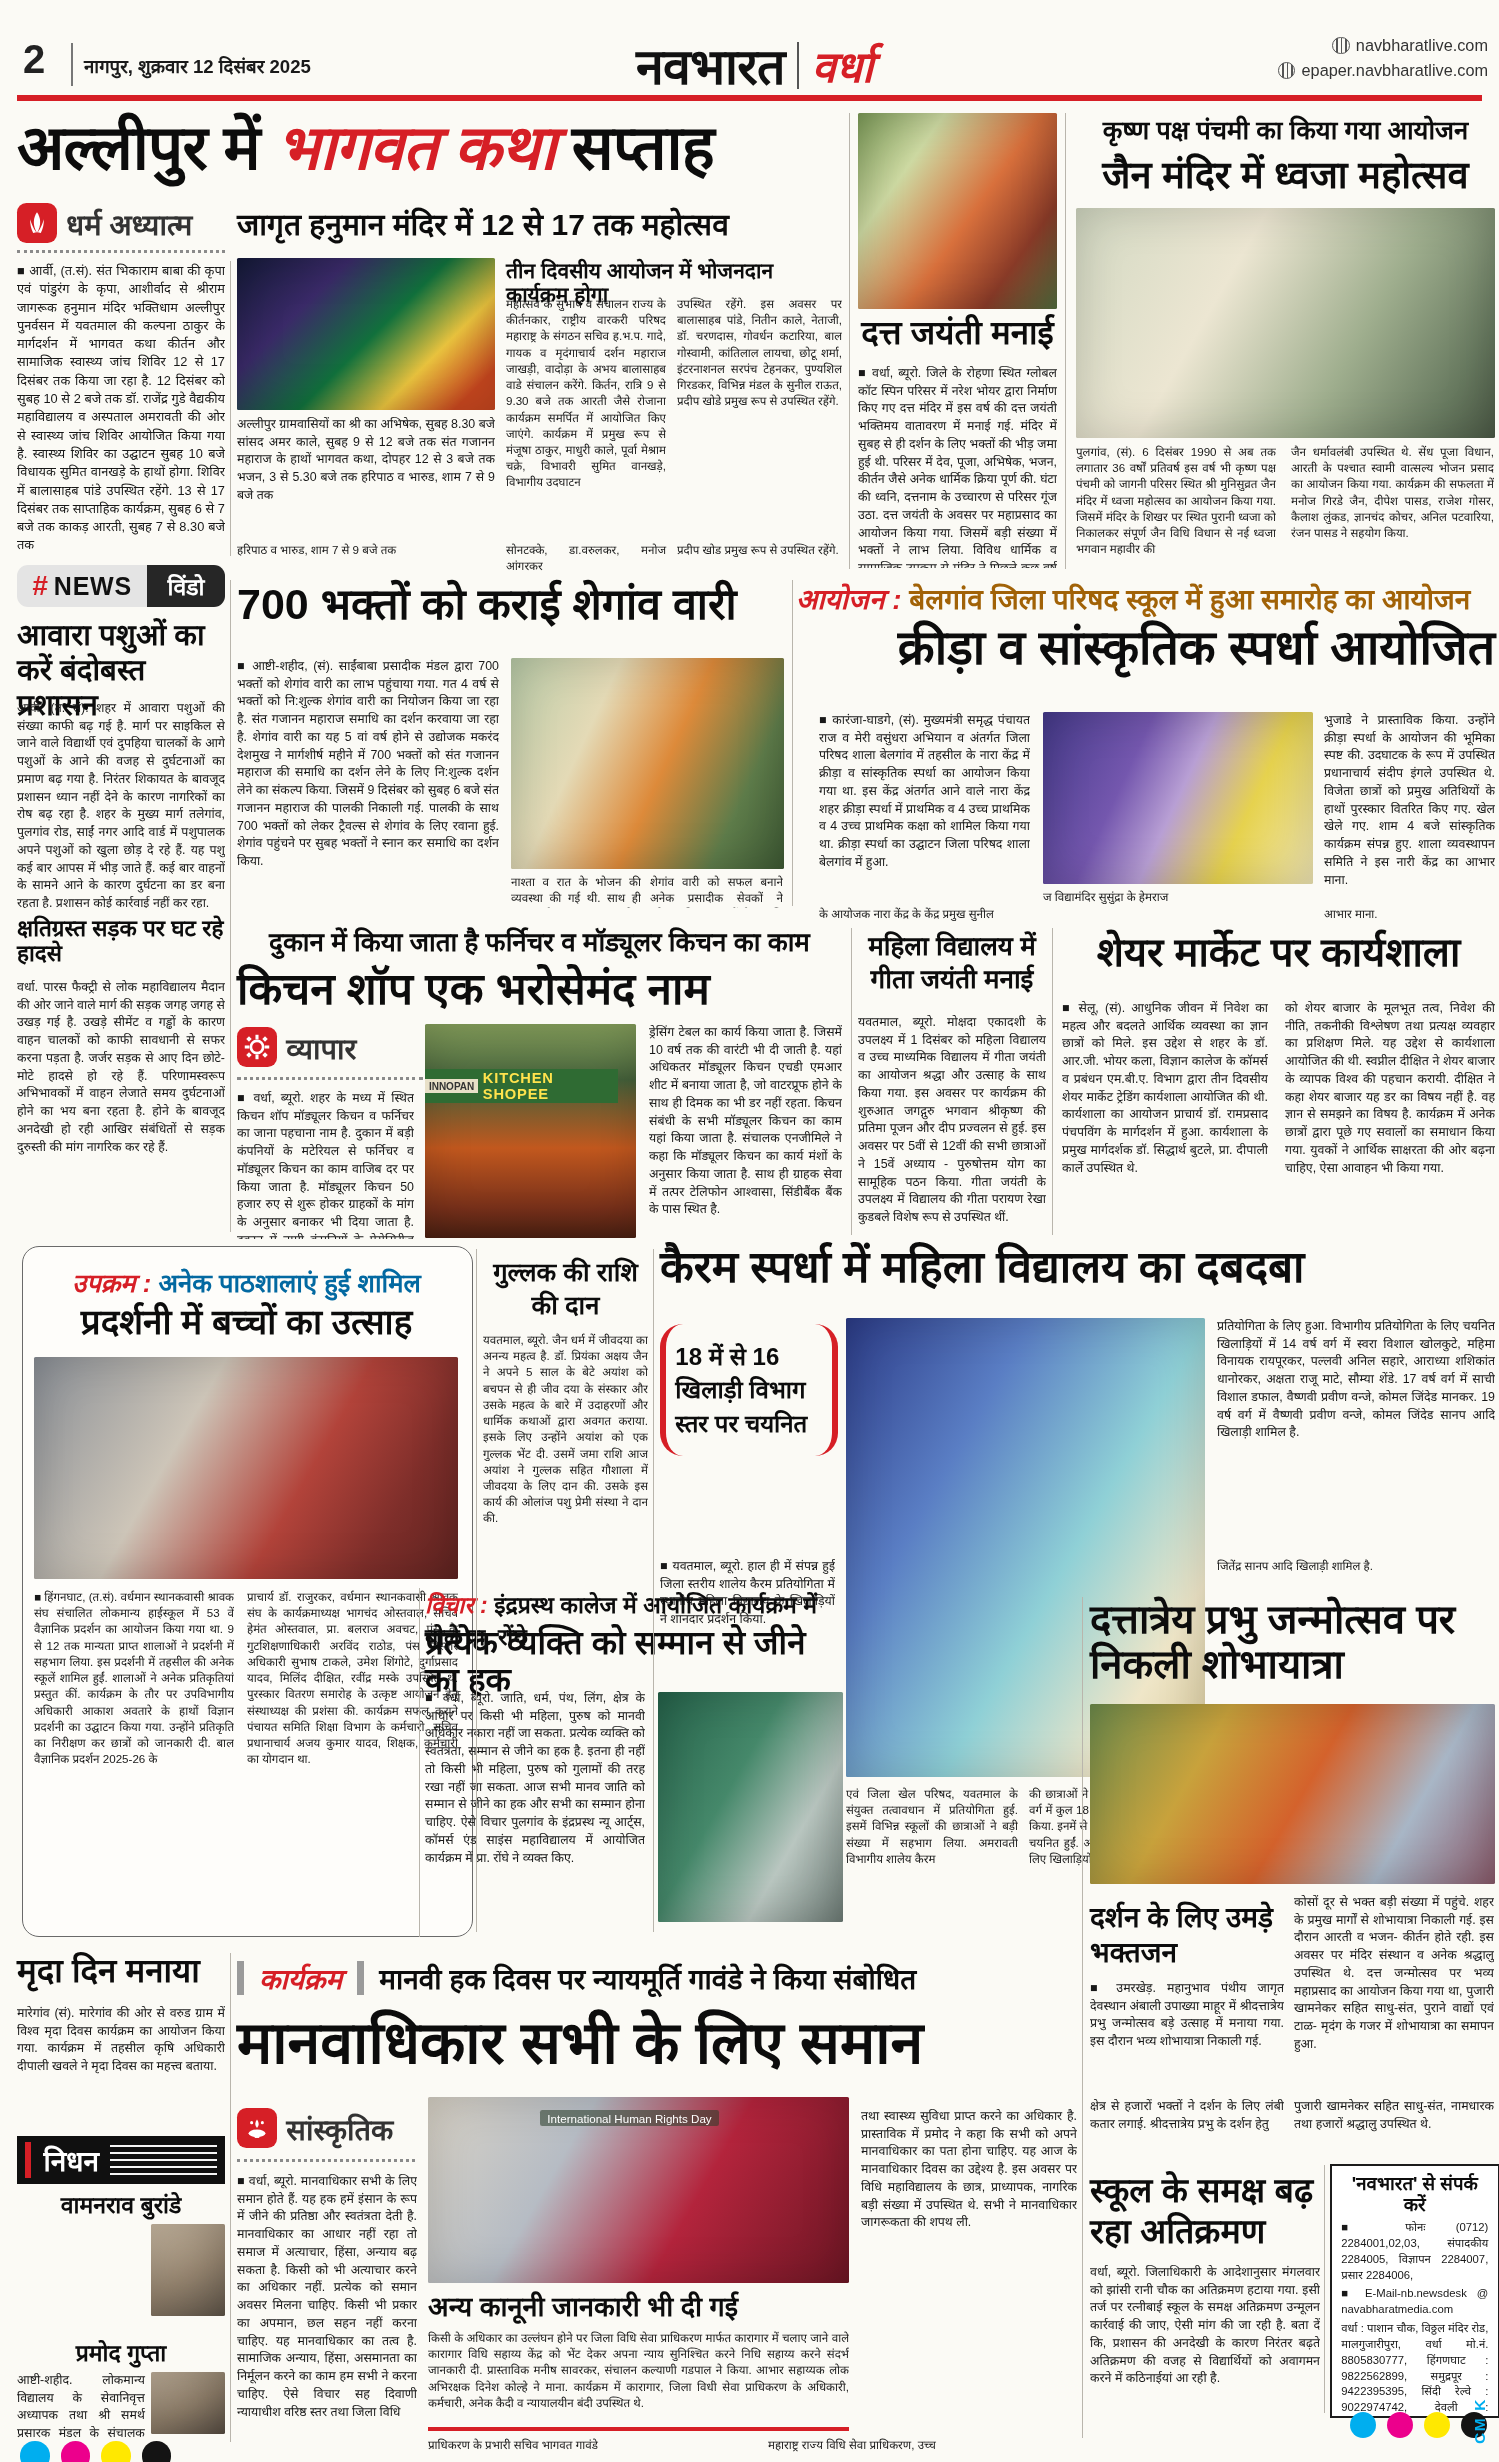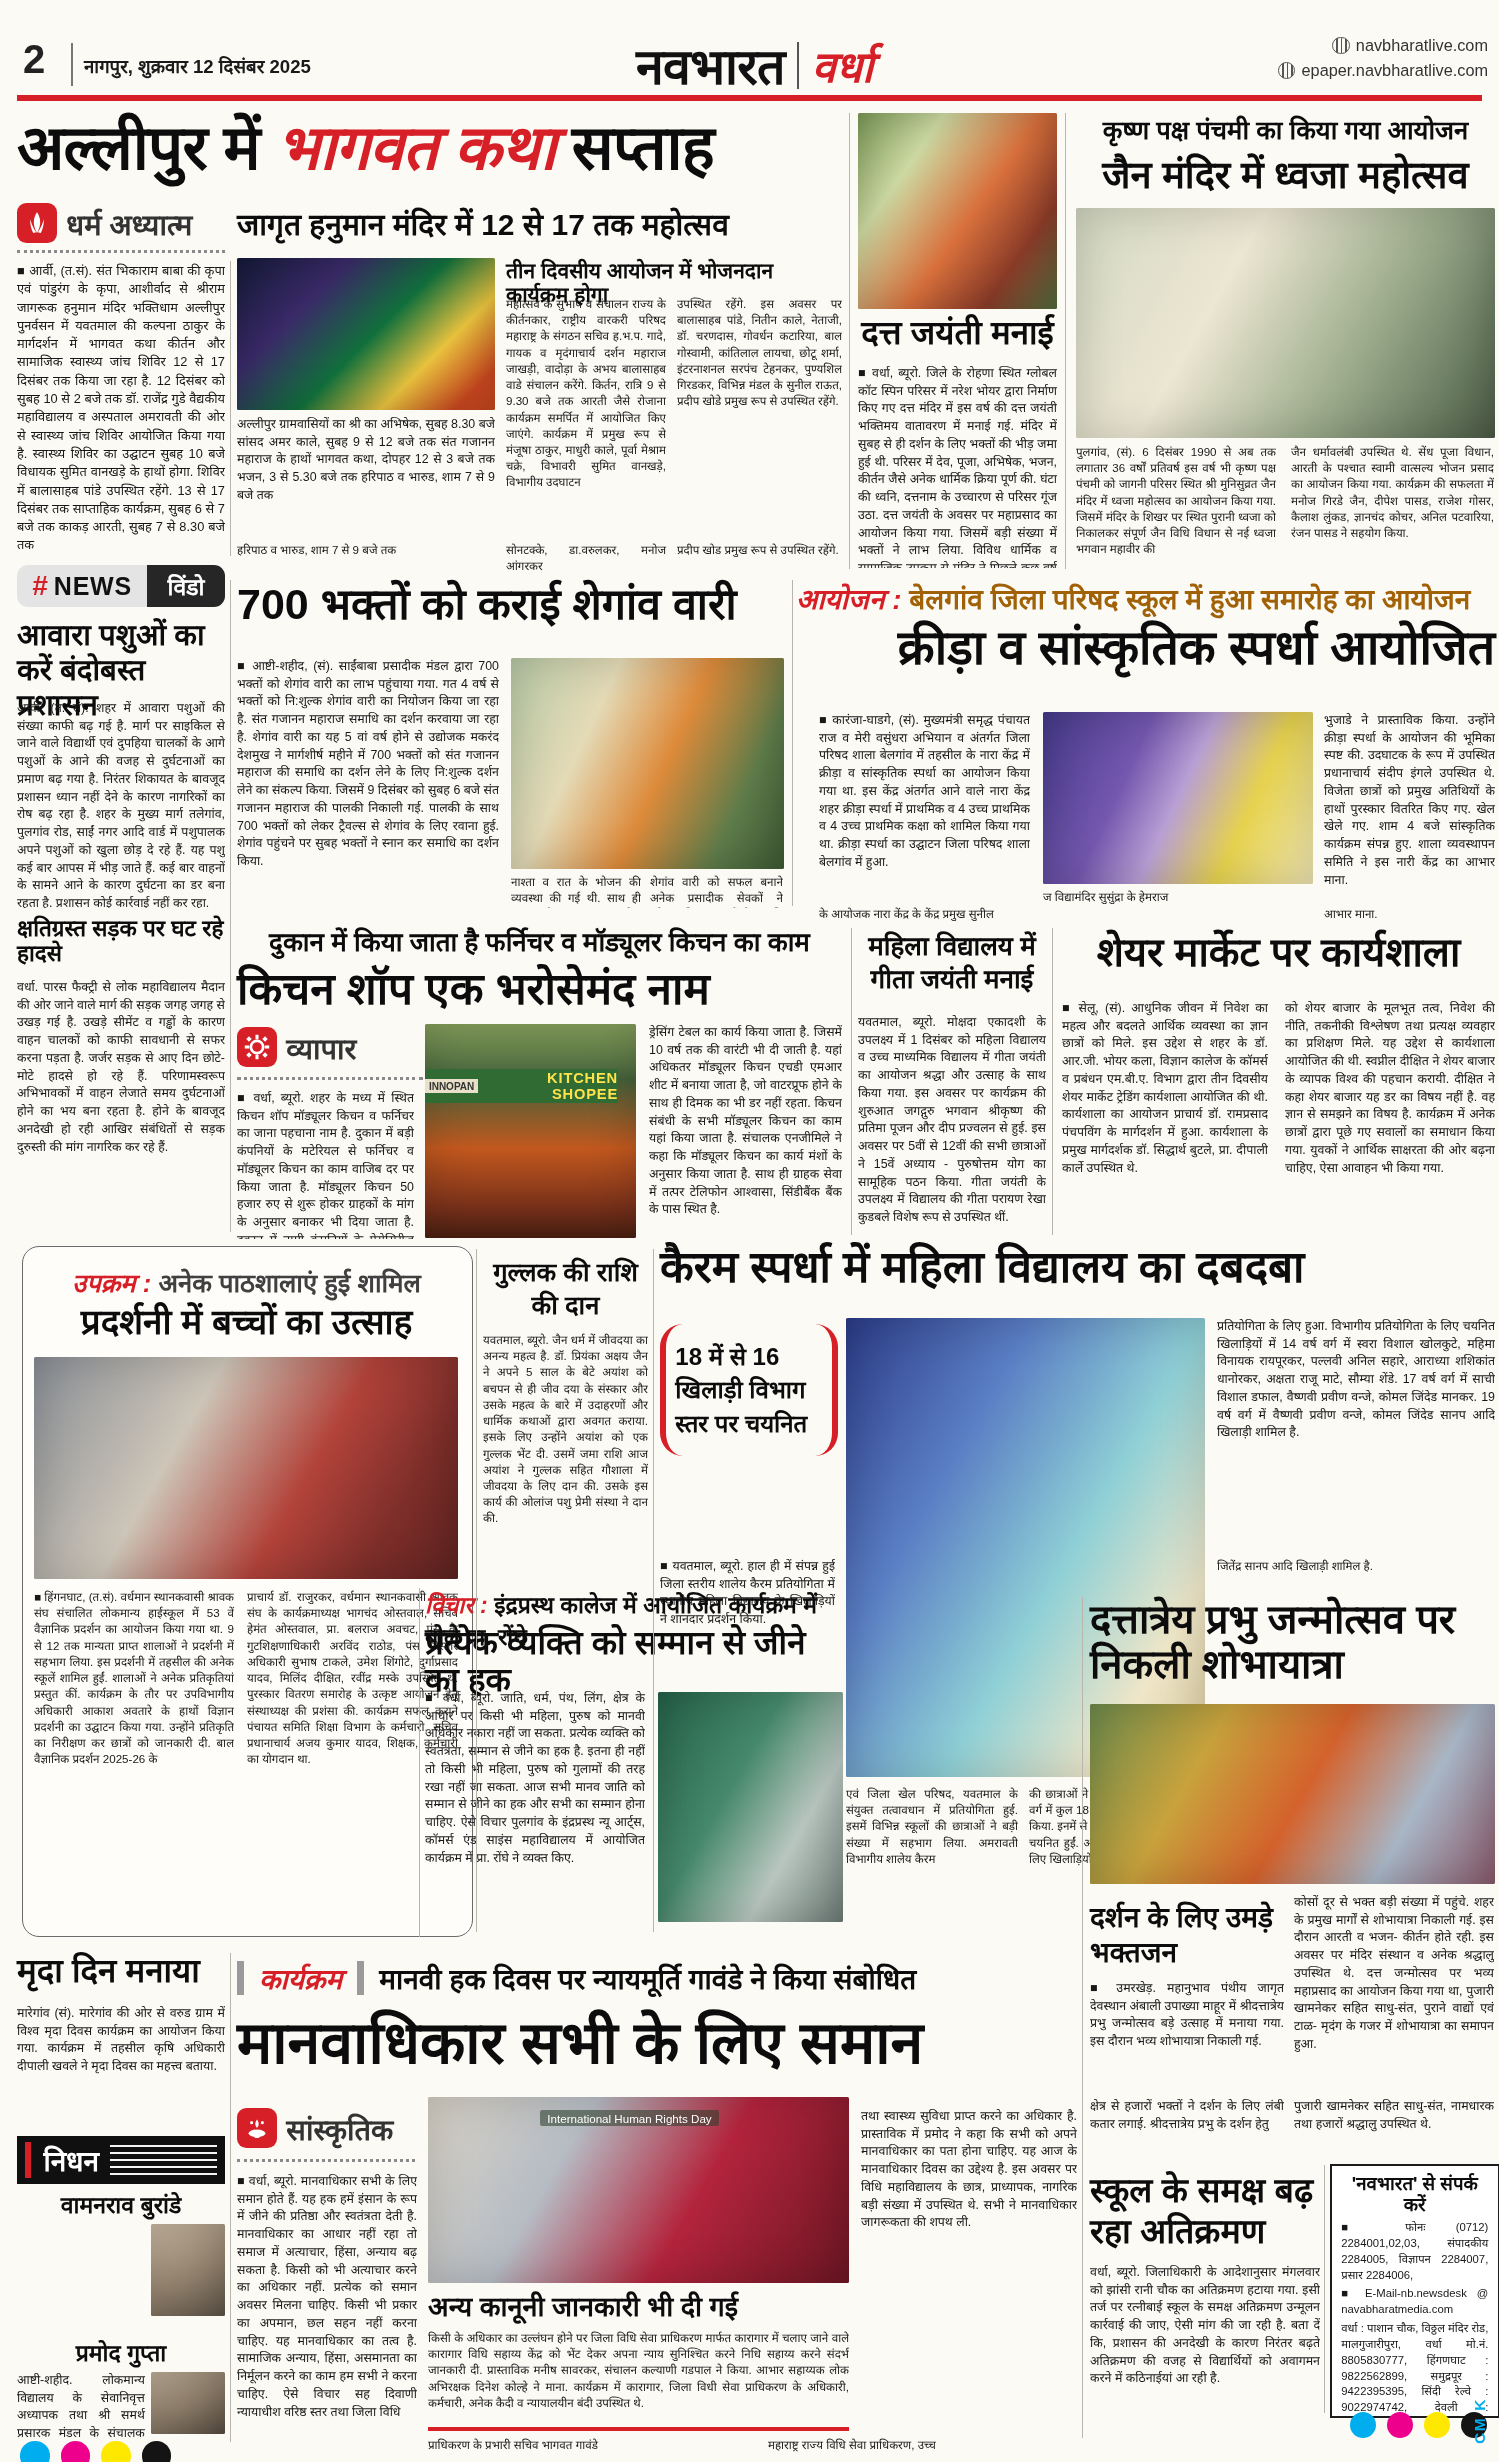--- a/index.html
+++ b/index.html
@@ -28,21 +28,21 @@
   .dotted{border-bottom:3.1px dotted #8a8a8a;}
   .news-pill{background:#e4e4e4;border-radius:11px 0 0 11px;display:flex;align-items:center;justify-content:center;gap:6.2px;}
   .news-tab{background:#262626;color:#fff;border-radius:0 11px 11px 0;display:flex;align-items:center;justify-content:center;}
   .obit-banner{background:#101010;display:flex;align-items:center;}
   .stripes{flex:1;height:29.5px;background:repeating-linear-gradient(to bottom,#f5f5f5 0 2.3px,#101010 2.3px 7px);margin:0 7.8px 0 11px;}
   .pullq{border-left:6.2px solid var(--red);border-right:6.2px solid var(--red);border-radius:23px;padding:15.5px 9.3px;font-weight:bold;font-size:24px;line-height:1.4;color:#0c0c0c;}
   .contact{border:2.3px solid #1c1c1c;background:#fff;padding:7.8px 9.3px;}
   .dot{width:29.5px;height:29.5px;border-radius:50%;display:inline-block;margin-right:11px;}
   .boxed{border:1.6px solid #6a6a6a;border-radius:17px;background:#fefdfa;}
   .grayb{display:inline-block;width:7px;background:#9a9a9a;}
-  .photoband{position:absolute;left:0;right:18px;display:flex;align-items:center;justify-content:center;text-align:right;}
+  .photoband{position:absolute;left:0;right:18px;display:flex;align-items:center;justify-content:center;}
 </style>
 </head>
 <body>
 
 <div class="abs" style="left:0;top:0;width:1499px;height:101px;">
   <div class="abs b" style="left:23px;top:37px;font-size:40px;color:#222;">2</div>
   <div class="abs" style="left:71px;top:43px;width:1.6px;height:43px;background:#777;"></div>
   <div class="abs b" style="left:84px;top:53px;font-size:18.6px;color:#1a1a1a;">नागपुर, शुक्रवार 12 दिसंबर 2025</div>
   <div class="abs" style="left:636px;top:31px;display:flex;align-items:center;gap:12.4px;">
     <span class="b" style="font-size:50px;color:#111;letter-spacing:-0.8px;">नवभारत</span>
@@ -162,21 +162,21 @@
 <div class="abs hl c" style="left:858px;top:930px;width:188px;font-size:26px;line-height:1.25;">महिला विद्यालय में गीता जयंती मनाई</div>
 <div class="abs bd" style="left:858px;top:1014px;width:188px;height:222px;overflow:hidden;">यवतमाल, ब्यूरो. मोक्षदा एकादशी के उपलक्ष्य में 1 दिसंबर को महिला विद्यालय व उच्च माध्यमिक विद्यालय में गीता जयंती का आयोजन श्रद्धा और उत्साह के साथ किया गया. इस अवसर पर कार्यक्रम की शुरुआत जगद्गुरु भगवान श्रीकृष्ण की प्रतिमा पूजन और दीप प्रज्वलन से हुई. इस अवसर पर 5वीं से 12वीं की सभी छात्राओं ने 15वें अध्याय - पुरुषोत्तम योग का सामूहिक पठन किया. गीता जयंती के उपलक्ष्य में विद्यालय की गीता परायण रेखा कुडबले विशेष रूप से उपस्थित थीं.</div>
 
 <div class="abs hl c" style="left:1062px;top:930px;width:433px;font-size:40px;">शेयर मार्केट पर कार्यशाला</div>
 <div class="abs bd" style="left:1062px;top:1000px;width:206px;height:237px;overflow:hidden;">■ सेलू, (सं). आधुनिक जीवन में निवेश का महत्व और बदलते आर्थिक व्यवस्था का ज्ञान छात्रों को मिले. इस उद्देश से शहर के डॉ. आर.जी. भोयर कला, विज्ञान कालेज के कॉमर्स व प्रबंधन एम.बी.ए. विभाग द्वारा तीन दिवसीय शेयर मार्केट ट्रेडिंग कार्यशाला आयोजित की थी. कार्यशाला का आयोजन प्राचार्य डॉ. रामप्रसाद पंचपविंग के मार्गदर्शन में हुआ. कार्यशाला के प्रमुख मार्गदर्शक डॉ. सिद्धार्थ बुटले, प्रा. दीपाली कार्ले उपस्थित थे.</div>
 <div class="abs bd" style="left:1285px;top:1000px;width:210px;height:237px;overflow:hidden;">को शेयर बाजार के मूलभूत तत्व, निवेश की नीति, तकनीकी विश्लेषण तथा प्रत्यक्ष व्यवहार का प्रशिक्षण मिले. यह उद्देश से कार्यशाला आयोजित की थी. स्वप्नील दीक्षित ने शेयर बाजार के व्यापक विश्व की पहचान करायी. दीक्षित ने कहा शेयर बाजार यह डर का विषय नहीं है. वह ज्ञान से समझने का विषय है. कार्यक्रम में अनेक छात्रों द्वारा पूछे गए सवालों का समाधान किया गया. युवकों ने आर्थिक साक्षरता की ओर बढ़ना चाहिए, ऐसा आवाहन भी किया गया.</div>
 
 <div class="abs boxed" style="left:22px;top:1246px;width:449px;height:689px;"></div>
 <div class="abs c" style="left:33px;top:1265px;width:427px;font-size:25.6px;">
   <span class="b red">उपक्रम :</span>
-  <span class="b" style="color:#404040;margin-top:44px;">अनेक पाठशालाएं हुई शामिल</span>
+  <span class="b" style="color:#0369a1;margin-top:44px;">अनेक पाठशालाएं हुई शामिल</span>
 </div>
 <div class="abs hl c" style="left:33px;top:1302px;width:427px;font-size:35px;">प्रदर्शनी में बच्चों का उत्साह</div>
 <div class="ph" style="left:34px;top:1357px;width:424px;height:222px;background:linear-gradient(120deg,#8a8f96 0%,#cdc5b8 35%,#b2433a 62%,#7e2e2a 82%,#5e2320 100%);"></div>
 <div class="abs bd-sm" style="left:34px;top:1589px;width:200px;height:332px;overflow:hidden;">■ हिंगनघाट, (त.सं). वर्धमान स्थानकवासी श्रावक संघ संचालित लोकमान्य हाईस्कूल में 53 वें वैज्ञानिक प्रदर्शन का आयोजन किया गया था. 9 से 12 तक मान्यता प्राप्त शालाओं ने प्रदर्शनी में सहभाग लिया. इस प्रदर्शनी में तहसील की अनेक स्कूलें शामिल हुईं. शालाओं ने अनेक प्रतिकृतियां प्रस्तुत कीं. कार्यक्रम के तौर पर उपविभागीय अधिकारी आकाश अवतारे के हाथों विज्ञान प्रदर्शनी का उद्घाटन किया गया. उन्होंने प्रतिकृति का निरीक्षण कर छात्रों को जानकारी दी. बाल वैज्ञानिक प्रदर्शन 2025-26 के</div>
 <div class="abs bd-sm" style="left:247px;top:1589px;width:211px;height:332px;overflow:hidden;">प्राचार्य डॉ. राजुरकर, वर्धमान स्थानकवासी श्रावक संघ के कार्यक्रमाध्यक्ष भागचंद ओस्तवाल, सचिव हेमंत ओस्तवाल, प्रा. बलराज अवचट, पंस के गुटशिक्षणाधिकारी अरविंद राठोड, पंस विस्तार अधिकारी सुभाष टाकले, उमेश शिंगोटे, दुर्गाप्रसाद यादव, मिलिंद दीक्षित, रवींद्र मस्के उपस्थित थे. पुरस्कार वितरण समारोह के उत्कृष्ट आयोजन हेतु संस्थाध्यक्ष की प्रशंसा की. कार्यक्रम सफल कराने पंचायत समिति शिक्षा विभाग के कर्मचारी, सचिव प्रधानाचार्य अजय कुमार यादव, शिक्षक, कर्मचारी का योगदान था.</div>
 
 <div class="abs hl c" style="left:483px;top:1256px;width:165px;font-size:25.6px;line-height:1.3;">गुल्लक की राशि की दान</div>
 <div class="abs bd-sm" style="left:483px;top:1332px;width:165px;height:242px;overflow:hidden;">यवतमाल, ब्यूरो. जैन धर्म में जीवदया का अनन्य महत्व है. डॉ. प्रियंका अक्षय जैन ने अपने 5 साल के बेटे अयांश को बचपन से ही जीव दया के संस्कार और उसके महत्व के बारे में उदाहरणों और धार्मिक कथाओं द्वारा अवगत कराया. इसके लिए उन्होंने अयांश को एक गुल्लक भेंट दी. उसमें जमा राशि आज अयांश ने गुल्लक सहित गौशाला में जीवदया के लिए दान की. उसके इस कार्य की ओलांज पशु प्रेमी संस्था ने दान की.</div>
 
 <div class="abs hl" style="left:660px;top:1242px;width:835px;font-size:44px;">कैरम स्पर्धा में महिला विद्यालय का दबदबा</div>

